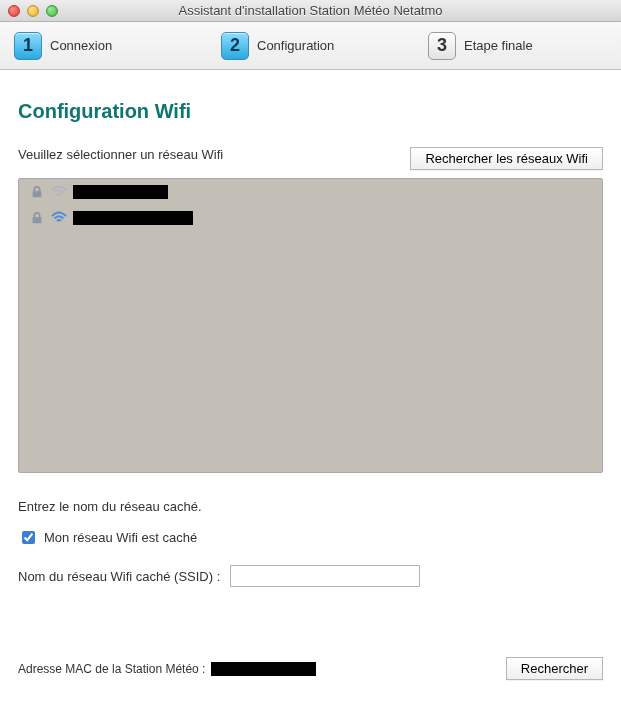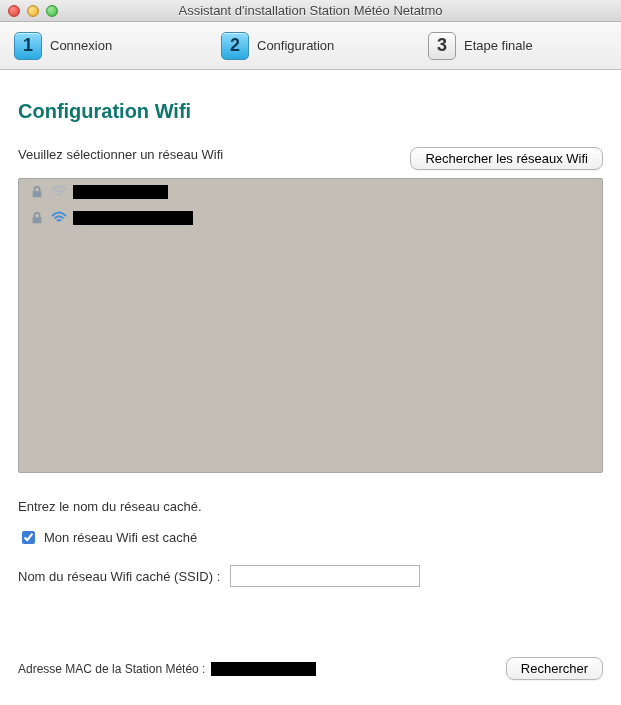--- a/index.html
+++ b/index.html
@@ -92,21 +92,21 @@
   }
   .row-select-net {
     display: flex;
     align-items: flex-start;
     justify-content: space-between;
     margin-bottom: 8px;
   }
   .mac-button {
     background: linear-gradient(#ffffff, #efefef);
     border: 1px solid #b6b6b6;
-    border-radius: 8px;
+    border-radius: 0;
     padding: 3px 14px;
     font-size: 13px;
     font-family: inherit;
     cursor: pointer;
     box-shadow: 0 1px 0 rgba(0,0,0,0.05);
   }
   .wifi-list {
     border: 1px solid #a9a9a9;
     background: #c3bfb6;
     height: 295px;

